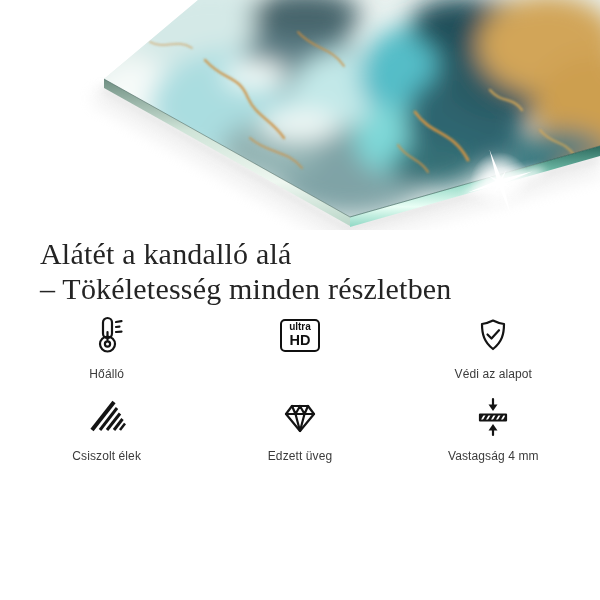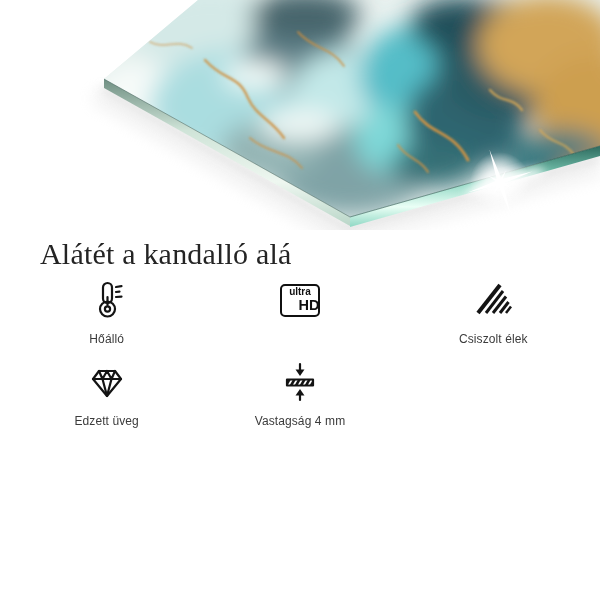--- a/index.html
+++ b/index.html
@@ -29,21 +29,21 @@
   .icon-wrap{height:44px;display:flex;align-items:center;justify-content:center;}
   .feature .label{margin-top:10px;font-size:12px;color:#3b3b3b;letter-spacing:.1px;text-align:center;}
   .icon-stroke{stroke:#141414;fill:none;stroke-width:2.2;stroke-linecap:round;stroke-linejoin:round;}
   .icon-fill{fill:#141414;stroke:none;}
   .uhd{
     width:40px;height:33px;border:2.5px solid #101010;border-radius:5px;
     display:flex;flex-direction:column;align-items:center;justify-content:center;
     line-height:1;color:#101010;background:#fff;box-sizing:border-box;
   }
   .uhd .l1{font-size:10px;font-weight:700;}
-  .uhd .l2{font-size:14.5px;font-weight:700;margin-top:1px;padding-left:18px;}
+  .uhd .l2{font-size:14.5px;font-weight:700;margin-top:1px;}
 </style>
 </head>
 <body>
 
 <div class="page">
 
   <section class="hero">
     <svg width="600" height="230" viewBox="0 0 600 230" aria-hidden="true">
       <defs>
         <clipPath id="glassClip">
@@ -134,21 +134,21 @@
 
       <g transform="translate(500,182) rotate(-18)">
         <circle r="30" fill="url(#glowG)" opacity="0.95"></circle>
         <path d="M0 -34 L2.4 -2.4 L34 0 L2.4 2.4 L0 34 L-2.4 2.4 L-34 0 L-2.4 -2.4 Z" fill="#ffffff"></path>
         <path d="M0 -13 L1.5 -1.5 L13 0 L1.5 1.5 L0 13 L-1.5 1.5 L-13 0 L-1.5 -1.5 Z" fill="#ffffff" opacity="0.9" transform="rotate(45)"></path>
       </g>
     </svg>
   </section>
 
   <section class="content">
-    <h1 class="title"><span>Alátét a kandalló alá</span><br></h1>
+    <h1 class="title"><span>Alátét a kandalló alá</span><br><span>– Tökéletesség minden részletben</span></h1>
   </section>
 
   <section class="features">
 
     <div class="feature">
       <div class="icon-wrap">
         <svg width="40" height="40" viewBox="0 0 40 40">
           <rect class="icon-stroke" x="16" y="3" width="9" height="20" rx="4.5"></rect>
           <circle class="icon-stroke" cx="20.5" cy="29" r="7.5"></circle>
           <circle class="icon-stroke" cx="20.5" cy="29" r="2.6"></circle>
@@ -163,20 +163,29 @@
 
     <div class="feature">
       <div class="icon-wrap">
         <div class="uhd">
           <span class="l1">ultra</span>
           <span class="l2">HD</span>
         </div>
       </div>
     </div>
 
+    <div class="feature">
+      <div class="icon-wrap">
+        <svg width="40" height="40" viewBox="0 0 40 40">
+          <path class="icon-stroke" d="M20 5.5 C16.5 7.3 12.5 8.4 9 9 C9 19 11 27 20 34 C29 27 31 19 31 9 C27.5 8.4 23.5 7.3 20 5.5 Z"></path>
+          <path class="icon-stroke" d="M14.5 19.5 L18.5 23.5 L26 15.2" stroke-width="2.6"></path>
+        </svg>
+      </div>
+      <div class="label">Védi az alapot</div>
+    </div>
 
     <div class="feature">
       <div class="icon-wrap">
         <svg width="40" height="40" viewBox="0 0 40 40">
           <g stroke="#141414" stroke-linecap="butt">
             <line x1="5" y1="33" x2="27" y2="5" stroke-width="4"></line>
             <line x1="13" y1="33" x2="30" y2="11" stroke-width="3"></line>
             <line x1="20" y1="33" x2="33" y2="16.5" stroke-width="3"></line>
             <line x1="27" y1="33" x2="35.5" y2="22" stroke-width="3"></line>
             <line x1="33" y1="33" x2="38" y2="26.5" stroke-width="2.5"></line>

